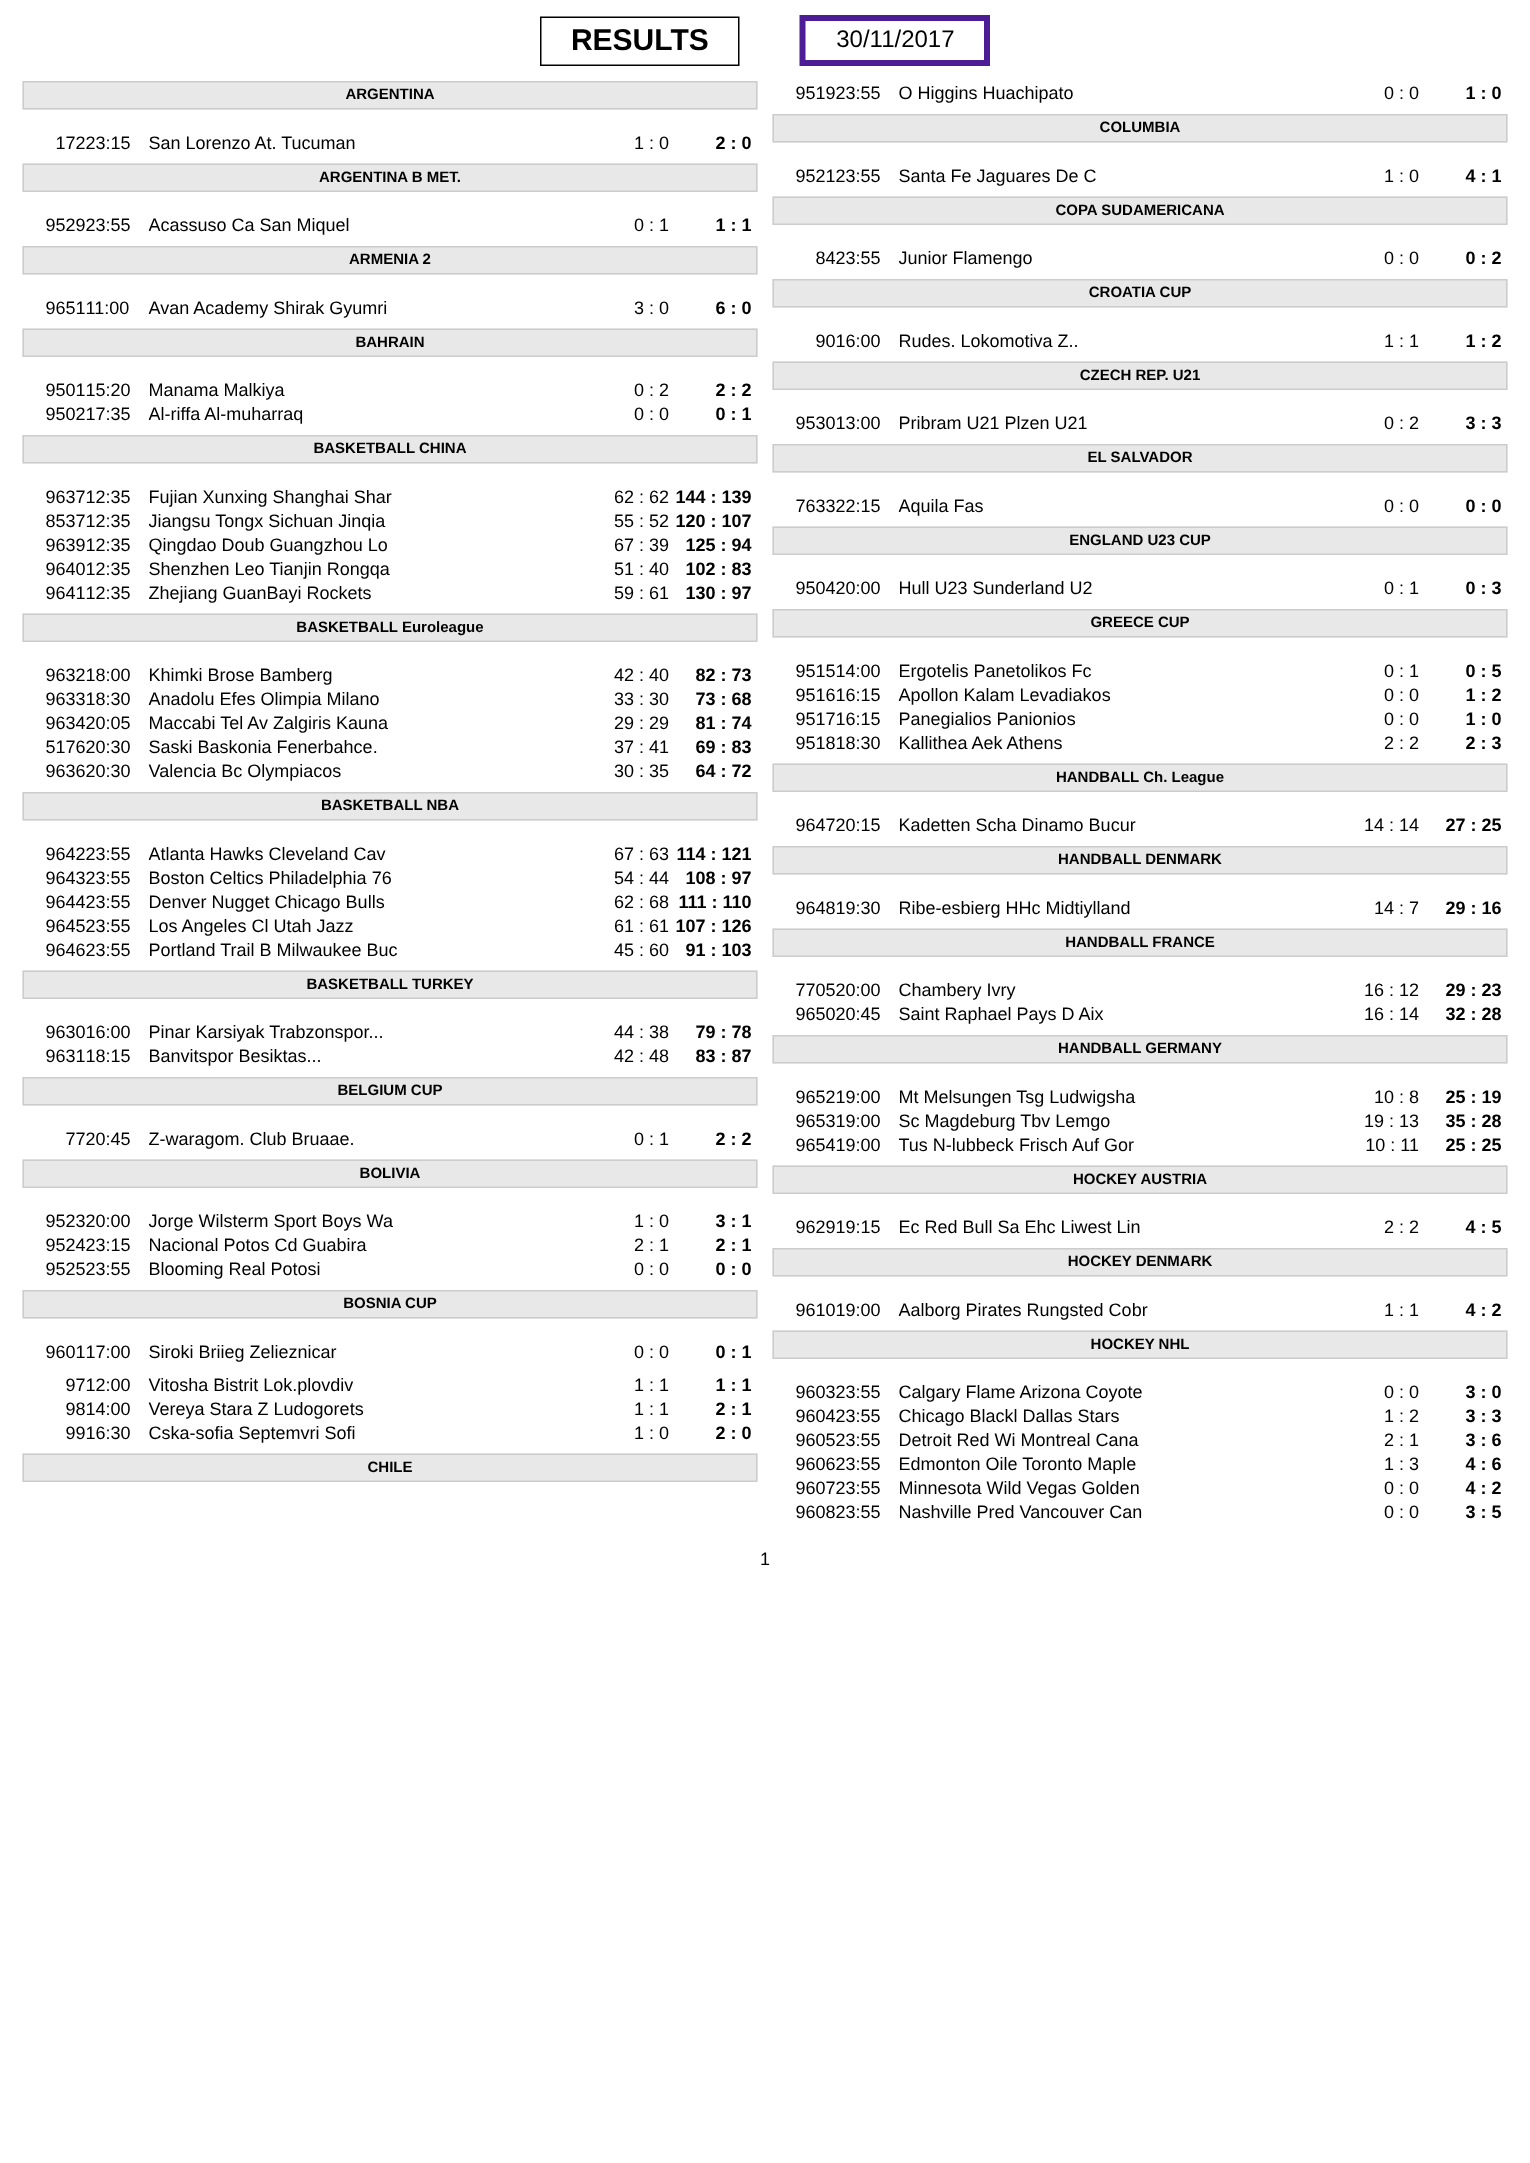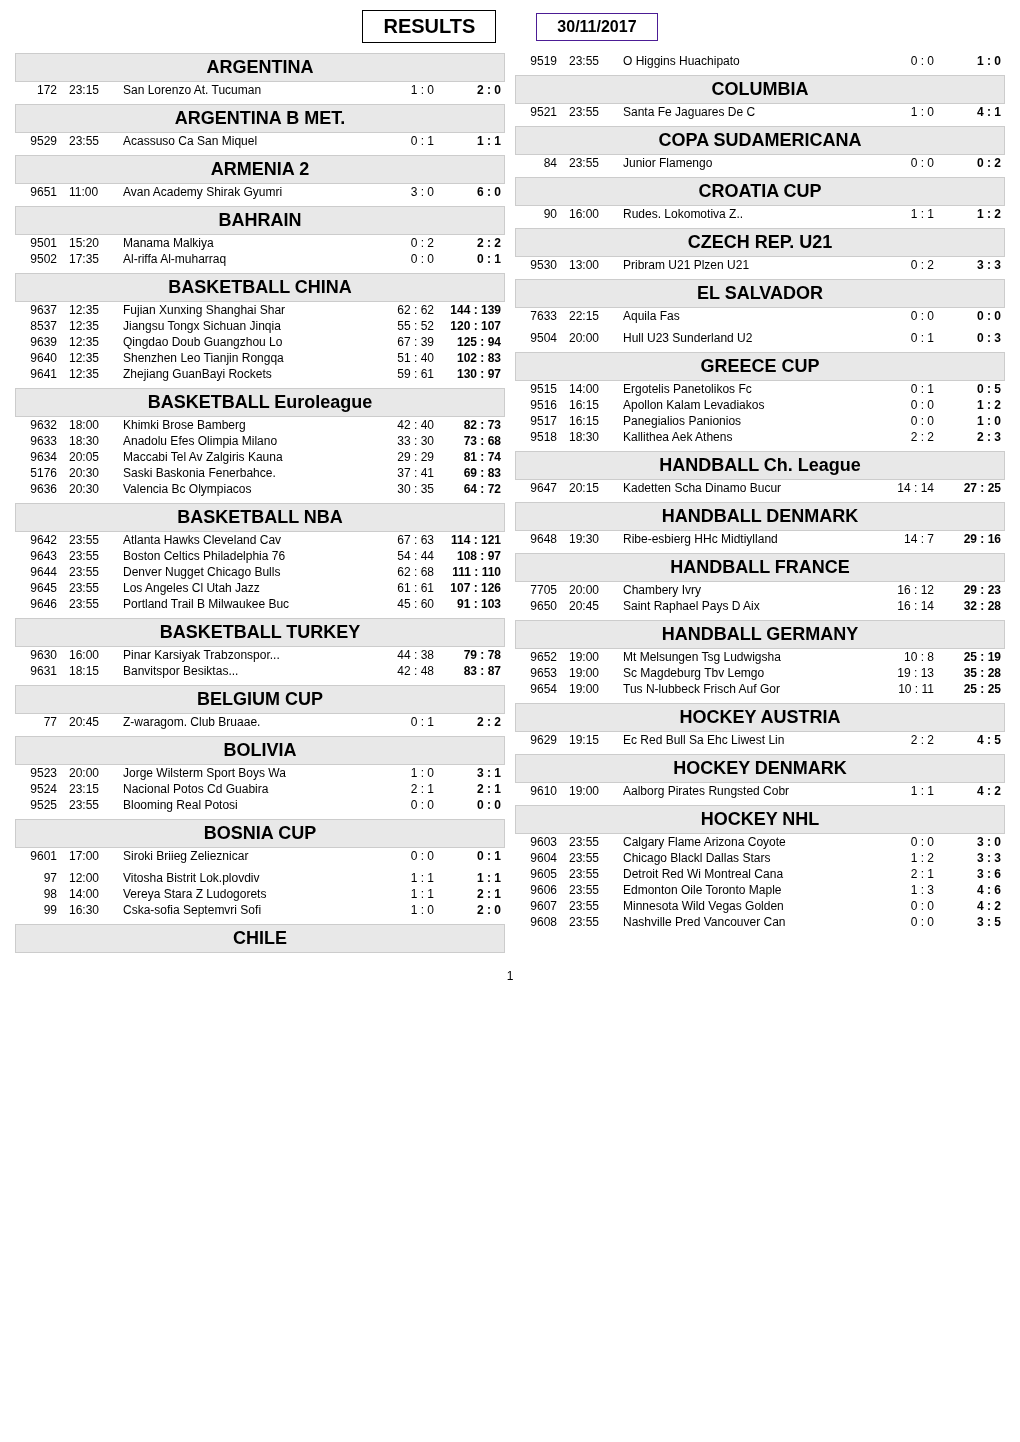--- a/index.html
+++ b/index.html
@@ -21,48 +21,48 @@
       margin-bottom: 10px;
       gap: 40px;
     }
     .top-header .results-box {
       border: 1px solid #000;
       padding: 4px 20px;
       font-weight: bold;
       font-size: 20px;
     }
     .top-header .date-box {
-      border: 1px solid #4c1d95;
+      border: 4px solid #4c1d95;
       padding: 4px 20px;
-      font-weight: bold;
+      font-weight: normal;
       font-size: 16px;
     }
     .two-col {
       display: grid;
       grid-template-columns: 1fr 1fr;
       gap: 0 10px;
     }
     .section {
       margin-bottom: 6px;
     }
     .section-header {
       background: #e8e8e8;
       text-align: center;
       font-weight: bold;
-      font-size: 18px;
+      font-size: 10px;
       padding: 3px 0;
       border: 1px solid #ccc;
-      margin-bottom: 0;
+      margin-bottom: 14px;
     }
     .match-row {
       display: flex;
       align-items: center;
       padding: 1px 4px;
       font-size: 12px;
-      gap: 12px;
+      gap: 0;
     }
     .match-row .mid {
       width: 38px;
       text-align: right;
       flex-shrink: 0;
     }
     .match-row .time {
       width: 42px;
       flex-shrink: 0;
     }
@@ -401,20 +401,21 @@
           <div class="section-header">EL SALVADOR</div>
           <div class="match-row">
             <span class="mid">7633</span>
             <span class="time">22:15</span>
             <span class="teams">Aquila  Fas</span>
             <span class="ht-score">0 : 0</span>
             <span class="ft-score">0 : 0</span>
           </div>
         </div>
         <div class="section">
+          <div class="section-header">ENGLAND U23 CUP</div>
           <div class="match-row">
             <span class="mid">9504</span>
             <span class="time">20:00</span>
             <span class="teams">Hull U23  Sunderland U2</span>
             <span class="ht-score">0 : 1</span>
             <span class="ft-score">0 : 3</span>
           </div>
         </div>
         <div class="section">
           <div class="section-header">GREECE CUP</div>

